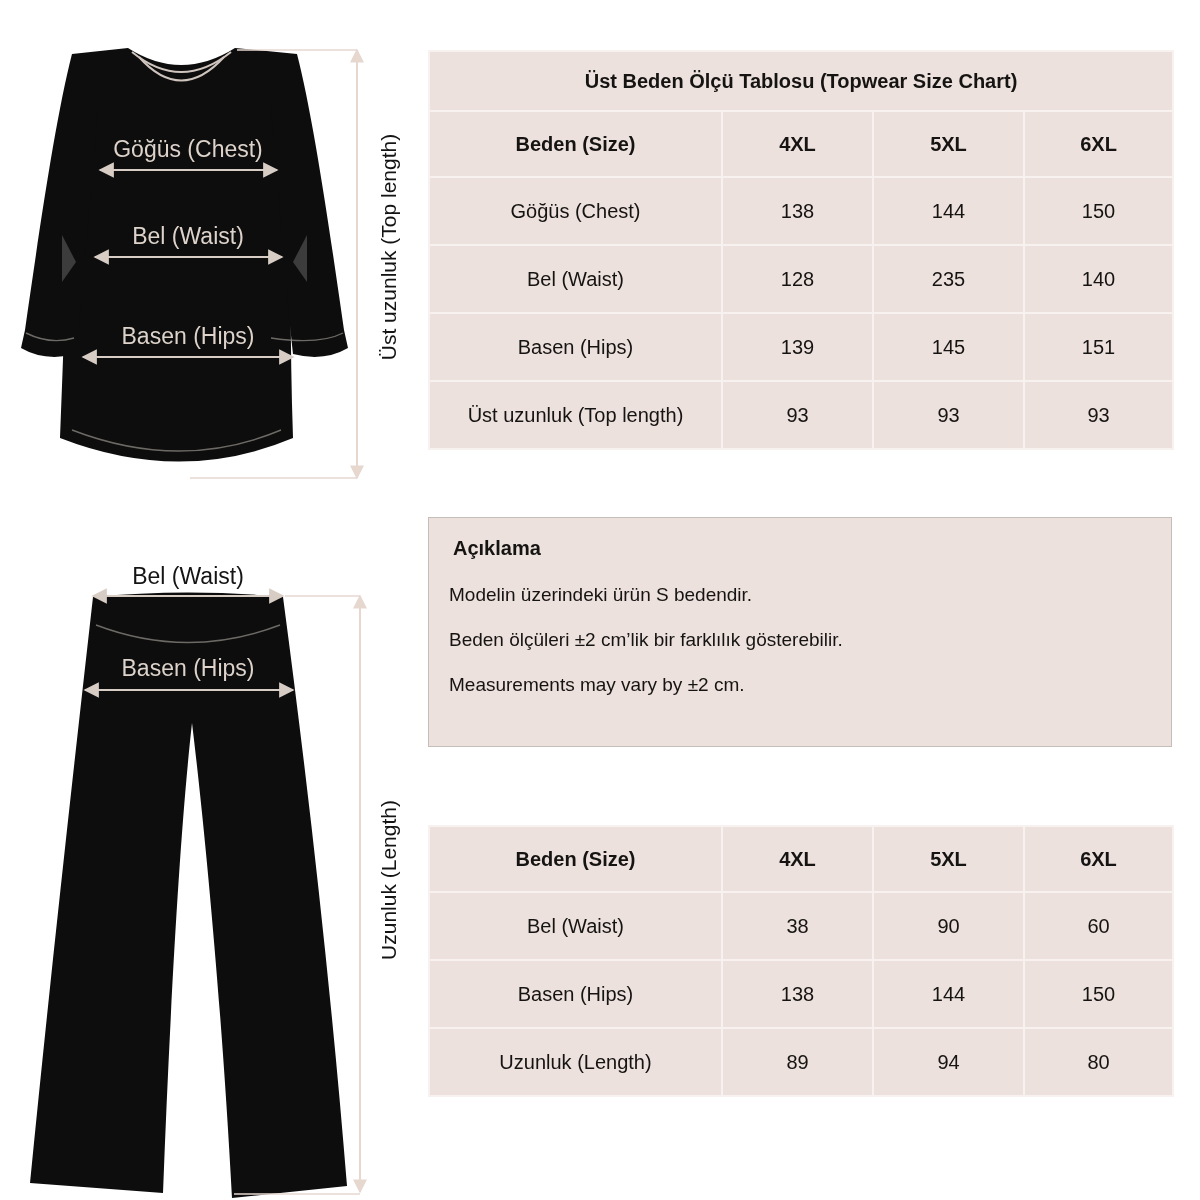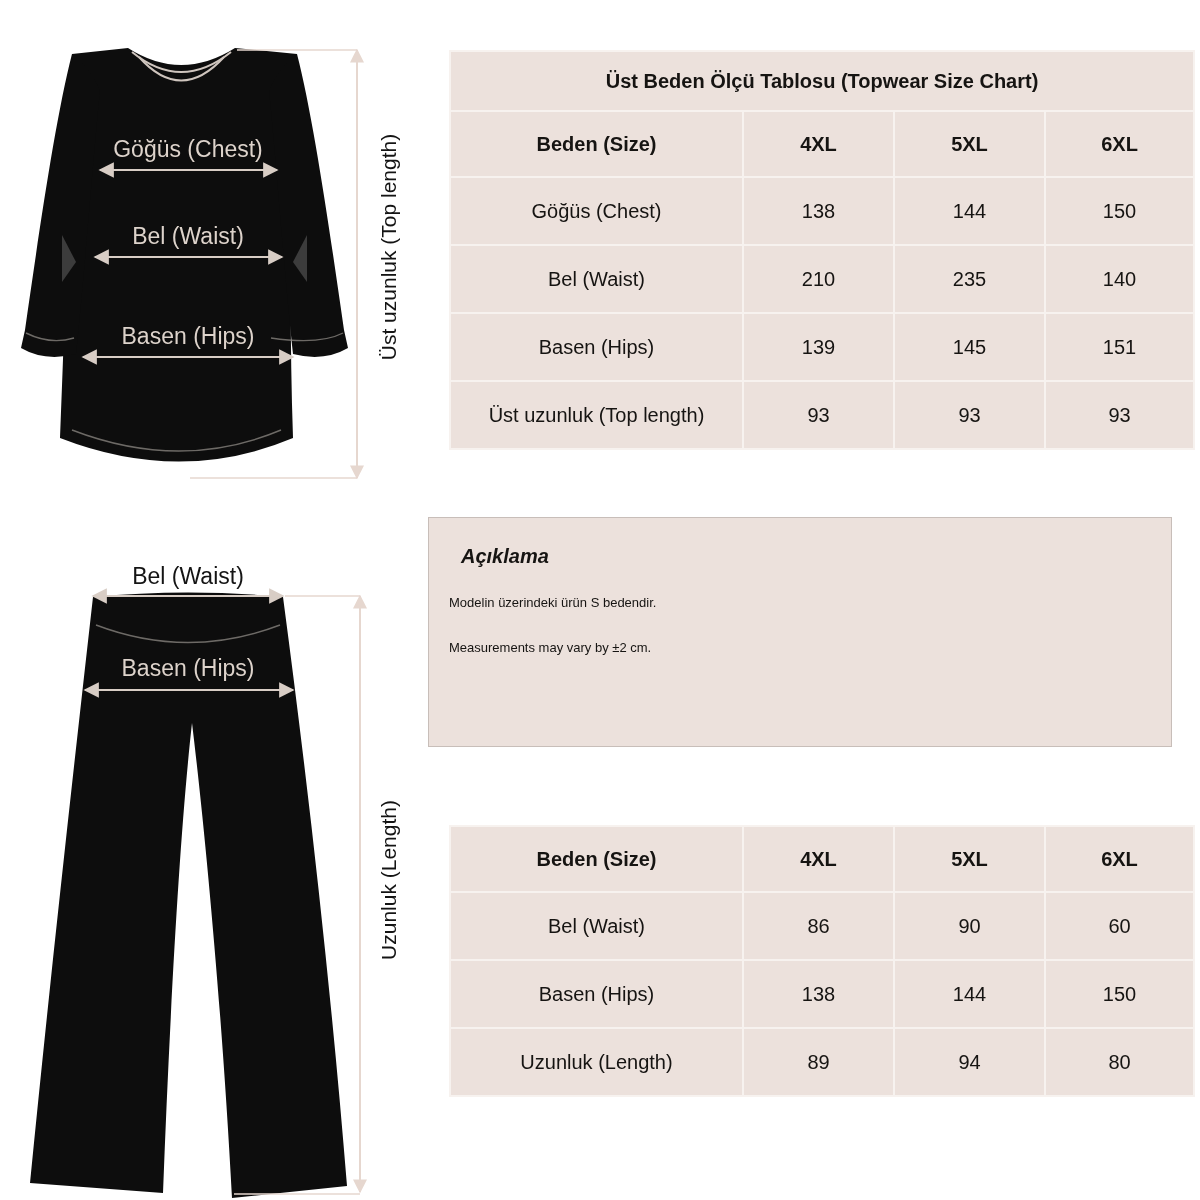--- a/index.html
+++ b/index.html
@@ -3,21 +3,21 @@
 <meta charset="utf-8">
 <style>
   html,body{margin:0;padding:0;}
   body{
     width:1200px;height:1200px;position:relative;background:#ffffff;
     font-family:"Liberation Sans", sans-serif;color:#161412;
     overflow:hidden;
   }
   
   table.size-table{
-    position:absolute;left:449px;width:744px;
+    position:absolute;left:428px;width:744px;
     border-collapse:collapse;background:#ece1dc;
     border:1px solid #b3a9a4;table-layout:fixed;
   }
   #topwear-table{top:50px;}
   #bottomwear-table{top:825px;}
   table.size-table td{
     border:2px solid #f7f2ef;
     font-size:20px;color:#161412;
     text-align:center;vertical-align:middle;
     padding:0;
@@ -25,22 +25,22 @@
   td.tbl-title{font-weight:bold;font-size:21px;height:58px;}
   tr.hdr-row td{font-weight:bold;height:64px;border-radius:30px;}
   tr.data-row td{height:66px;}
   td.row-label{text-align:left;padding-left:16px;}
   
   #notes-box{
     position:absolute;left:428px;top:517px;width:744px;height:230px;
     background:#ece1dc;border:1px solid #c8beb9;box-sizing:border-box;
     padding:15px 18px 0 20px;
   }
-  #notes-box .notes-heading{font-weight:bold;font-size:20px;margin:12px;font-style:italic;}
-  #notes-box p.note-line{font-size:13px;margin:25px 0 0 0;line-height:20px;}
+  #notes-box .notes-heading{font-weight:bold;font-size:20px;margin:4px;}
+  #notes-box p.note-line{font-size:19px;margin:25px 0 0 0;line-height:20px;}
   
   svg{position:absolute;display:block;}
   #tunic-svg{left:0;top:30px;}
   #pants-svg{left:0;top:550px;}
   .measure-label{font-family:"Liberation Sans", sans-serif;font-size:23px;fill:#ddd3cb;}
   .measure-label-dark{font-family:"Liberation Sans", sans-serif;font-size:23px;fill:#141414;}
   .dim-label{font-family:"Liberation Sans", sans-serif;font-size:21px;fill:#141414;}
   .measure-line{stroke:#d8cdc5;stroke-width:2.2;fill:none;}
   .dim-line{stroke:#e6d7cf;stroke-width:2;fill:none;}
   .ext-line{stroke:#e6d7cf;stroke-width:1.6;fill:none;}
@@ -136,21 +136,21 @@
     <td>6XL</td>
   </tr>
   <tr class="data-row">
     <td class="row-label">Göğüs (Chest)</td>
     <td>138</td>
     <td>144</td>
     <td>150</td>
   </tr>
   <tr class="data-row">
     <td class="row-label">Bel (Waist)</td>
-    <td>210</td>
+    <td>128</td>
     <td>235</td>
     <td>140</td>
   </tr>
   <tr class="data-row">
     <td class="row-label">Basen (Hips)</td>
     <td>139</td>
     <td>145</td>
     <td>151</td>
   </tr>
   <tr class="data-row">
@@ -158,40 +158,41 @@
     <td>93</td>
     <td>93</td>
     <td>93</td>
   </tr>
 </tbody>
   </table>
 
 <div id="notes-box">
   <p class="notes-heading">Açıklama</p>
   <p class="note-line">Modelin üzerindeki ürün S bedendir.</p>
+  <p class="note-line">Beden ölçüleri ±2 cm’lik bir farklılık gösterebilir.</p>
   <p class="note-line">Measurements may vary by ±2 cm.</p>
 </div>
 
 <table id="bottomwear-table" class="size-table">
   <colgroup>
       <col style="width:293px">
       <col style="width:151px">
       <col style="width:151px">
       <col style="width:149px">
     </colgroup>
   <tbody>
   <tr class="hdr-row">
     <td class="row-label">Beden (Size)</td>
     <td>4XL</td>
     <td>5XL</td>
     <td>6XL</td>
   </tr>
   <tr class="data-row">
     <td class="row-label">Bel (Waist)</td>
-    <td>86</td>
+    <td>38</td>
     <td>90</td>
     <td>60</td>
   </tr>
   <tr class="data-row">
     <td class="row-label">Basen (Hips)</td>
     <td>138</td>
     <td>144</td>
     <td>150</td>
   </tr>
   <tr class="data-row">

